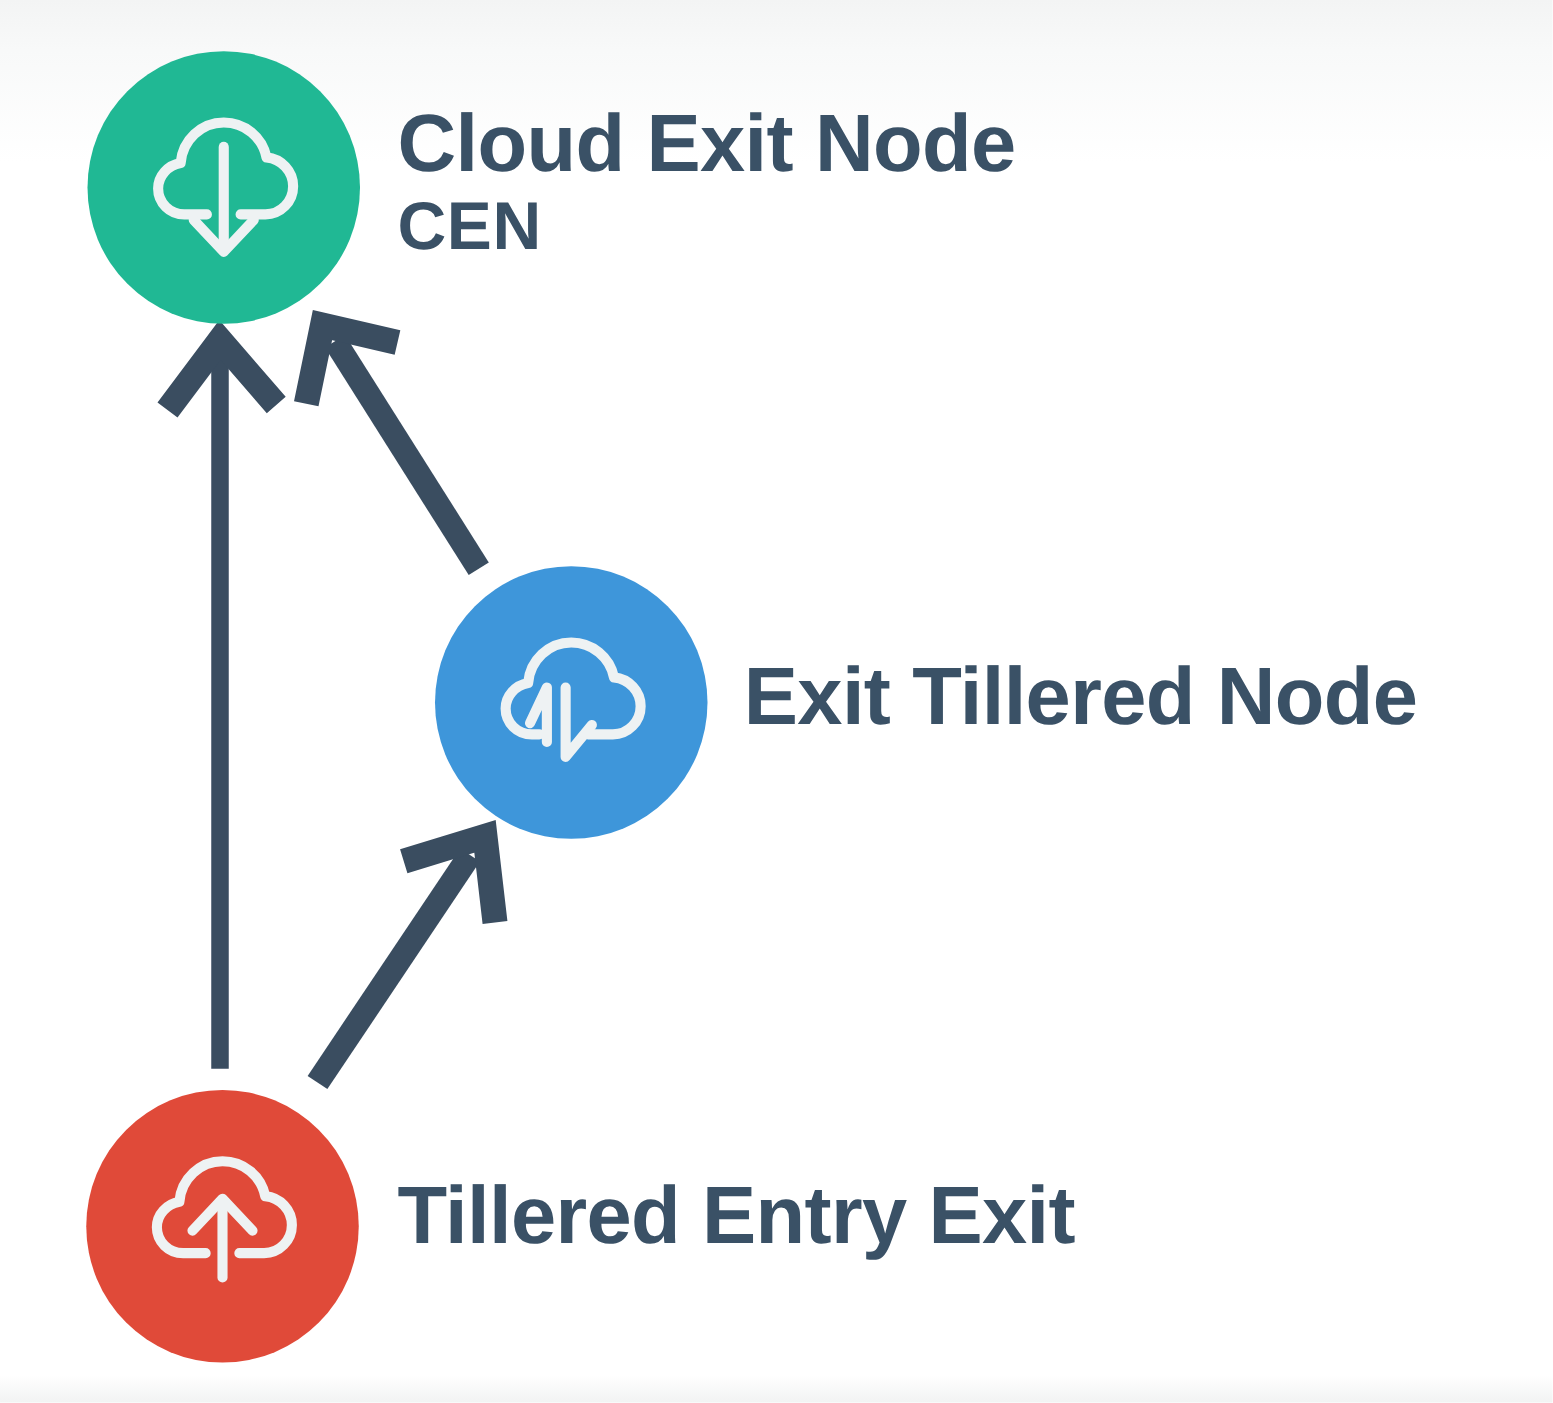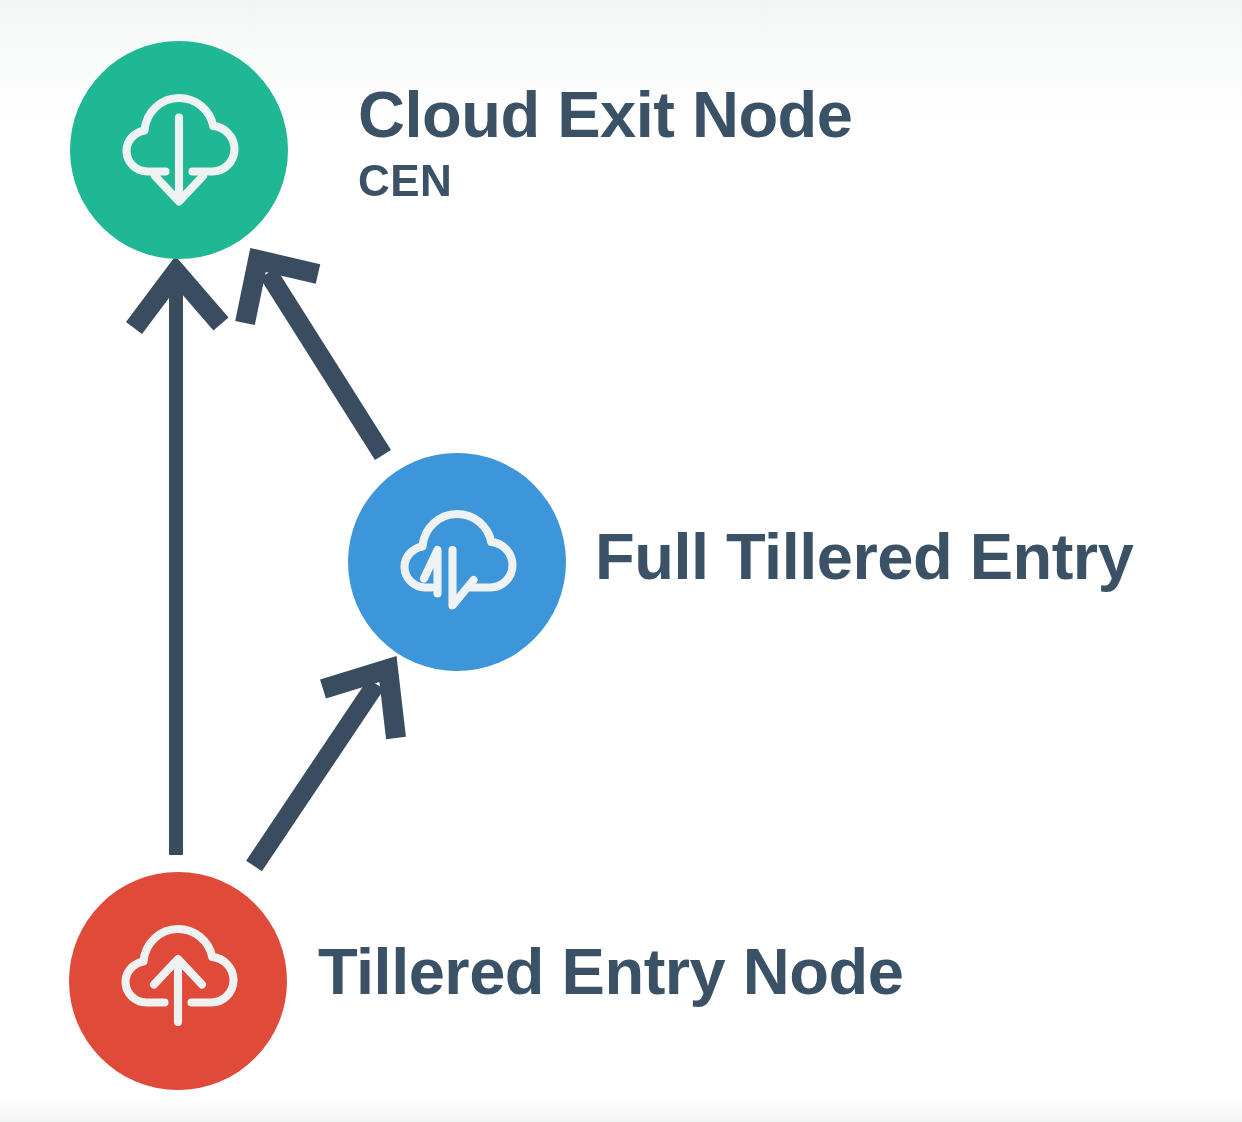--- a/index.html
+++ b/index.html
@@ -43,34 +43,34 @@
 
   .node-labels { position: absolute; color: var(--text, #3a5166); }
   .node-title {
     font-size: 65px;
     font-weight: 700;
     line-height: 74px;
     letter-spacing: -0.5px;
     white-space: nowrap;
   }
   .node-abbr {
-    font-size: 44px;
+    font-size: 54px;
     font-weight: 700;
     line-height: 52px;
     margin-top: 3px;
     letter-spacing: 0.5px;
   }
 
   
   .circle-cen { left: 70px;  top: 41px;  }
   .circle-ftn { left: 348px; top: 453px; }
   .circle-ten { left: 69px;  top: 872px; }
   .circle-ftn .node-icon { top: 34px; }
 
-  .labels-cen { left: 318px; top: 78px; margin-left: 40px;  }
+  .labels-cen { left: 318px; top: 78px;  }
   .labels-ftn { left: 595px; top: 520px; }
   .labels-ten { left: 318px; top: 935px; }
 </style>
 </head>
 <body style="--text: #3a5166; --arrow: #3a4d60;">
 
 <div class="stage">
 
   <svg class="arrows" width="1242" height="1122" viewBox="0 0 1242 1122">
     <g>
@@ -100,27 +100,27 @@
   </div>
 
   <div class="node-circle circle-ftn" style="background: rgb(62, 150, 218);">
     <svg class="node-icon" viewBox="0 0 48 48">
       <path d="M15.5 33.5 H13.5 C9.6 33.5 6.5 30.4 6.5 26.6 C6.5 23.2 9.1 20.4 12.5 19.8 C13 13.7 18 9 24 9 C29.6 9 34.3 12.9 35.4 18.3 C39.4 18.7 42.5 22 42.5 26 C42.5 30.1 39.2 33.5 35.1 33.5 H28.5"></path>
       <polyline points="13,30.5 17.5,21 17.5,35.5"></polyline>
       <polyline points="22.5,21 22.5,39.5 29.5,31"></polyline>
     </svg>
   </div>
   <div class="node-labels labels-ftn">
-    <div class="node-title">Full Tillered Entry</div>
+    <div class="node-title">Exit Tillered Node</div>
   </div>
 
   <div class="node-circle circle-ten" style="background: rgb(224, 74, 57);">
     <svg class="node-icon" viewBox="0 0 48 48">
       <path d="M19.5 33.5 H13.5 C9.6 33.5 6.5 30.4 6.5 26.6 C6.5 23.2 9.1 20.4 12.5 19.8 C13 13.7 18 9 24 9 C29.6 9 34.3 12.9 35.4 18.3 C39.4 18.7 42.5 22 42.5 26 C42.5 30.1 39.2 33.5 35.1 33.5 H28.5"></path>
       <polyline points="16,27.5 24,19 32,27.5"></polyline>
       <line x1="24" y1="20" x2="24" y2="40"></line>
     </svg>
   </div>
   <div class="node-labels labels-ten">
-    <div class="node-title">Tillered Entry Node</div>
+    <div class="node-title">Tillered Entry Exit</div>
   </div>
 
 </div>
 
 </body></html>

